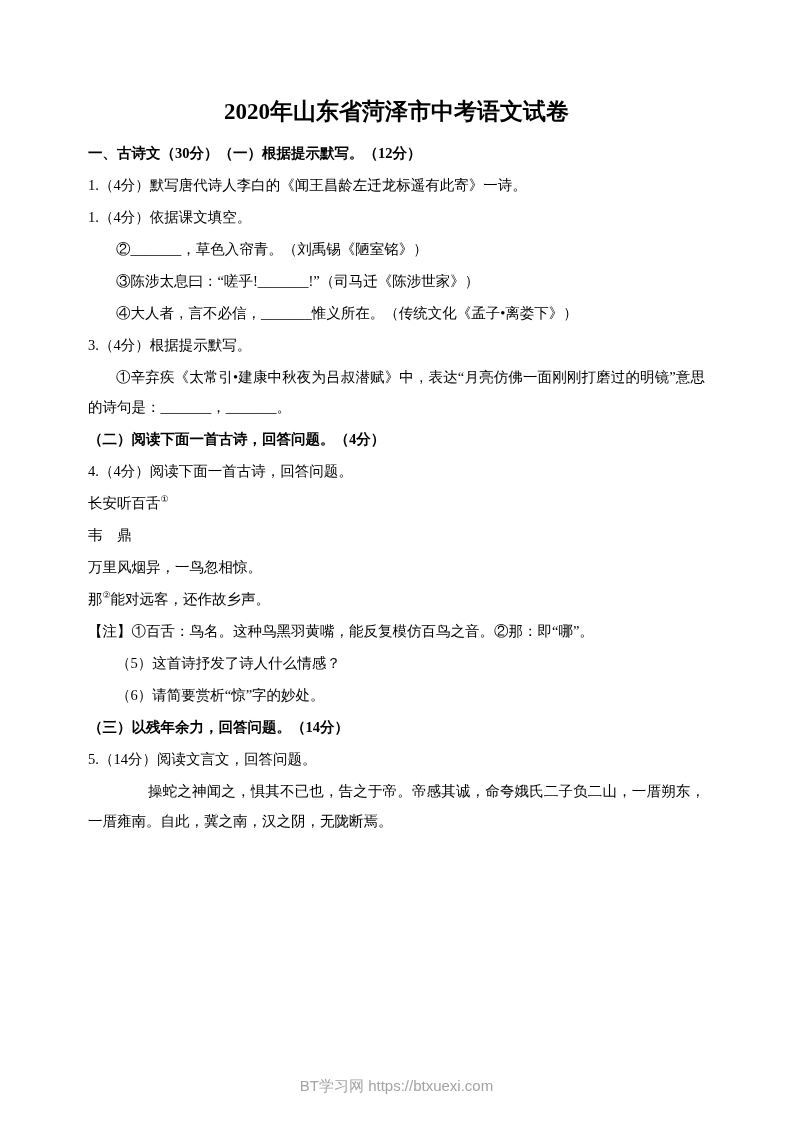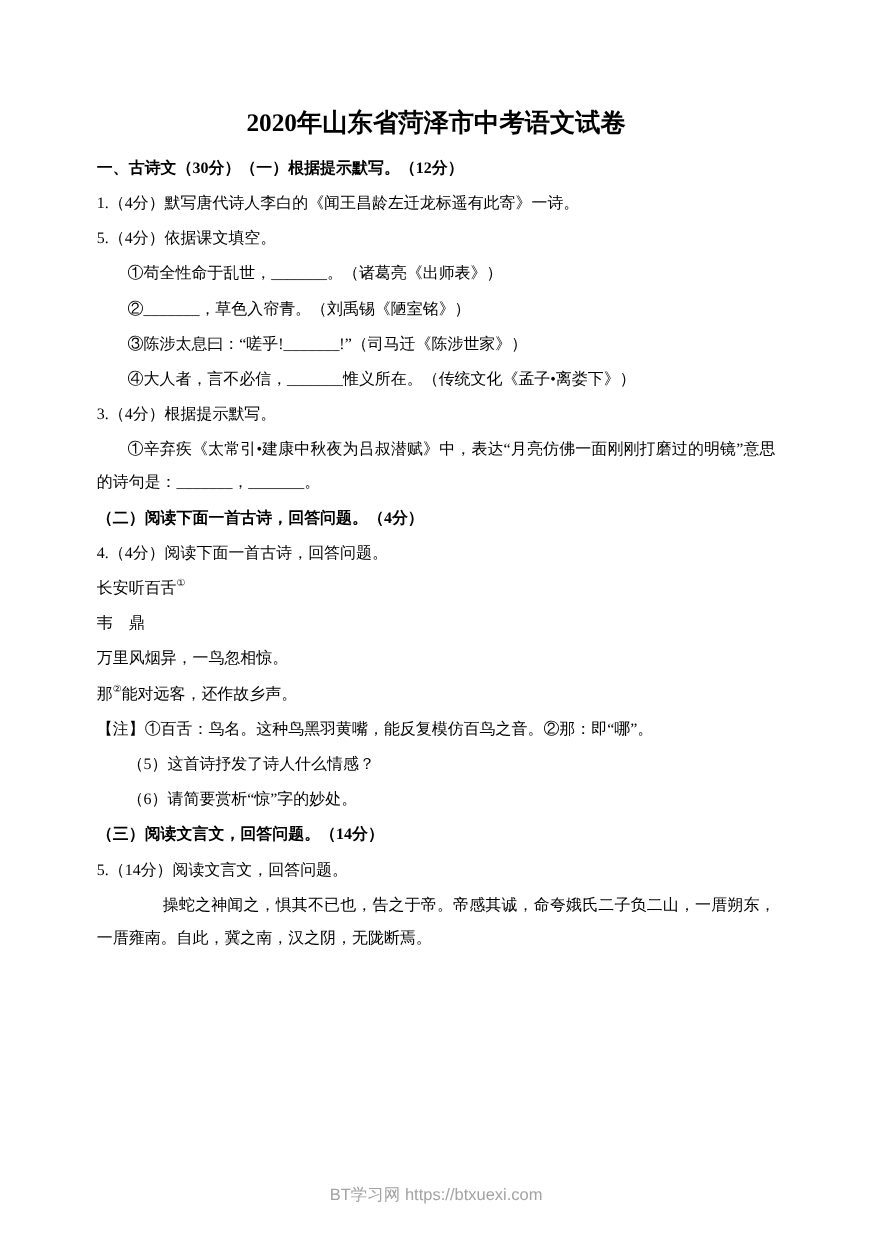--- a/index.html
+++ b/index.html
@@ -52,42 +52,41 @@
 <body>
 
 <div class="page">
 
   <h1 class="title">2020年山东省菏泽市中考语文试卷</h1>
 
   <p class="bold">一、古诗文（30分）（一）根据提示默写。（12分）</p>
 
   <p>1.（4分）默写唐代诗人李白的《闻王昌龄左迁龙标遥有此寄》一诗。</p>
 
-  <p>5.（4分）依据课文填空。</p>
-  <p class="indent">①苟全性命于乱世，_______。（诸葛亮《出师表》）</p>
+  <p>1.（4分）依据课文填空。</p>
   <p class="indent">②_______，草色入帘青。（刘禹锡《陋室铭》）</p>
   <p class="indent">③陈涉太息曰：“嗟乎!_______!”（司马迁《陈涉世家》）</p>
   <p class="indent">④大人者，言不必信，_______惟义所在。（传统文化《孟子•离娄下》）</p>
 
   <p>3.（4分）根据提示默写。</p>
   <p class="indent justify">①辛弃疾《太常引•建康中秋夜为吕叔潜赋》中，表达“月亮仿佛一面刚刚打磨过的明镜”意思的诗句是：_______，_______。</p>
 
   <p class="bold">（二）阅读下面一首古诗，回答问题。（4分）</p>
 
   <p>4.（4分）阅读下面一首古诗，回答问题。</p>
 
   <p class="center"><span>长安听百舌</span><sup>①</sup></p>
   <p class="center">韦　鼎</p>
   <p class="center">万里风烟异，一鸟忽相惊。</p>
   <p class="center"><span>那</span><sup>②</sup><span>能对远客，还作故乡声。</span></p>
 
   <p>【注】①百舌：鸟名。这种鸟黑羽黄嘴，能反复模仿百鸟之音。②那：即“哪”。</p>
   <p class="indent">（5）这首诗抒发了诗人什么情感？</p>
   <p class="indent">（6）请简要赏析“惊”字的妙处。</p>
 
-  <p class="bold">（三）阅读文言文，回答问题。（14分）</p>
+  <p class="bold">（三）以残年余力，回答问题。（14分）</p>
 
   <p>5.（14分）阅读文言文，回答问题。</p>
   <p class="indent-lg justify">操蛇之神闻之，惧其不已也，告之于帝。帝感其诚，命夸娥氏二子负二山，一厝朔东，一厝雍南。自此，冀之南，汉之阴，无陇断焉。</p>
 
 </div>
 
 <div class="footer">BT学习网 https://btxuexi.com</div>
 
 </body></html>

